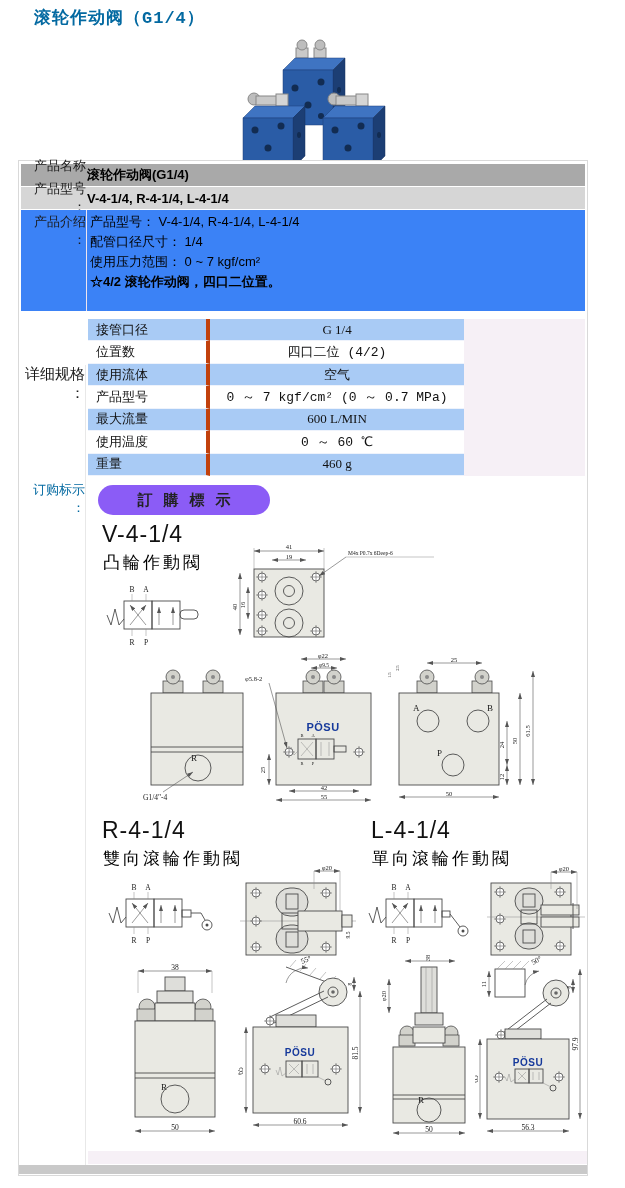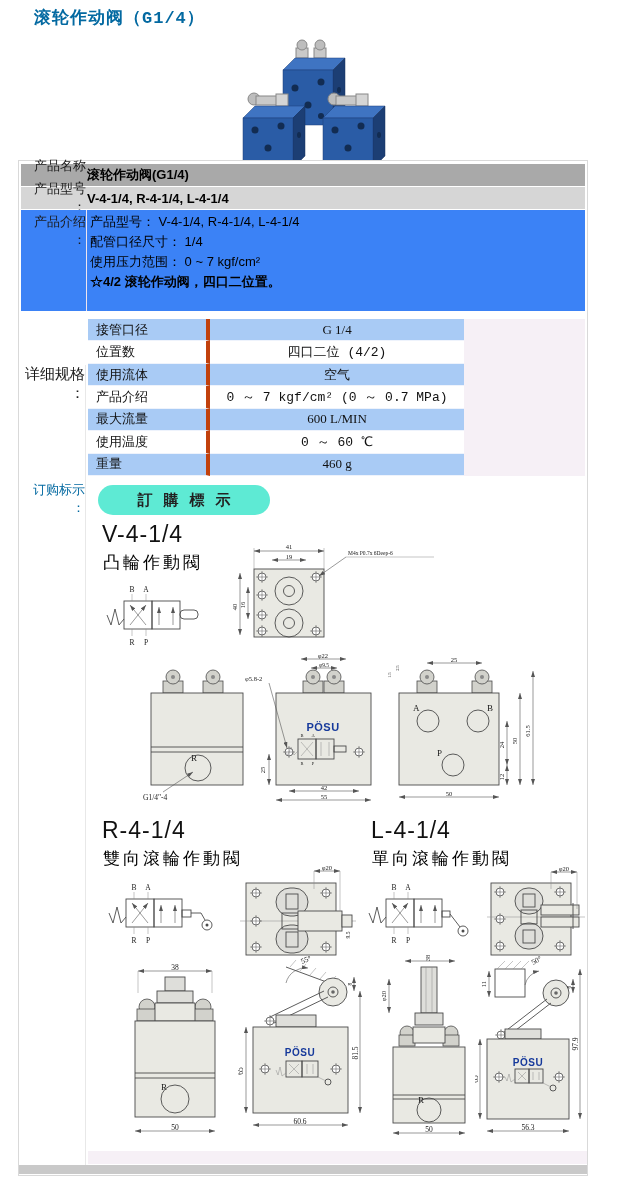--- a/index.html
+++ b/index.html
@@ -28,21 +28,21 @@
   .sc{display:flex;align-items:center;border-bottom:1px solid #eef3fc;box-sizing:border-box;}
   .sk{padding-left:8px;border-right:4px solid #c2410c;}
   .sv{justify-content:center;}
   .blue{background:#a9cbf5;} .white{background:#ffffff;font-family:Liberation Mono, monospace;}
   .specfill{position:absolute;left:443px;right:0;top:0;height:157px;background:#f6f0f6;}
   .ordrow{position:absolute;left:2px;right:2px;top:318px;height:686px;}
   .ordlabel{position:absolute;left:0;top:2px;width:65px;text-align:right;
             font-family:"Liberation Serif",serif;font-size:13px;color:#0369a1;height:100%;
             border-right:1px solid #e8e8e8;box-sizing:border-box;}
   .ordbody{position:absolute;left:67px;top:0;width:499px;height:686px;}
-  .badge{position:absolute;left:10px;top:6px;width:172px;height:30px;background:#5eead4;
+  .badge{position:absolute;left:10px;top:6px;width:172px;height:30px;background:#8b5cf6;
          border-radius:15px;text-align:center;line-height:30px;font-size:15px;font-weight:bold;
          color:#222;font-family:"Liberation Serif",serif;letter-spacing:11px;text-indent:11px;}
   .mcode{position:absolute;font-size:23px;font-weight:normal;color:#111;letter-spacing:1px;}
   .msub{position:absolute;font-size:17px;color:#000000;font-family:"Liberation Serif",serif;letter-spacing:3px;}
   .abs{position:absolute;}
   .strip{position:absolute;left:0;right:0;top:672px;height:13px;background:#f6f0f6;}
   .footer{position:absolute;left:0;right:0;top:1004px;height:9px;background:#c9c9c9;}
   svg .ln{stroke:#4a4a4a;stroke-width:0.9;fill:none;}
   svg .fill{fill:#e9e9e3;stroke:#4a4a4a;stroke-width:0.9;}
   svg .fill2{fill:#dededa;stroke:#4a4a4a;stroke-width:0.9;}
@@ -147,21 +147,21 @@
 
     <div class="specsrow">
       <div class="speclabel">详细规格 ：</div>
       <div class="spectable">
         <div class="sc sk blue">接管口径</div>
         <div class="sc sv blue">G 1/4</div>
         <div class="sc sk white">位置数</div>
         <div class="sc sv white">四口二位 (4/2)</div>
         <div class="sc sk blue">使用流体</div>
         <div class="sc sv blue">空气</div>
-        <div class="sc sk white">产品介绍</div>
+        <div class="sc sk white">产品型号</div>
         <div class="sc sv white">0 ～ 7 kgf/cm² (0 ～ 0.7 MPa)</div>
         <div class="sc sk blue">最大流量</div>
         <div class="sc sv blue">600 L/MIN</div>
         <div class="sc sk white">使用温度</div>
         <div class="sc sv white">0 ～ 60 ℃</div>
         <div class="sc sk blue">重量</div>
         <div class="sc sv blue">460 g</div>
       </div>
       <div class="specfill"></div>
     </div>

